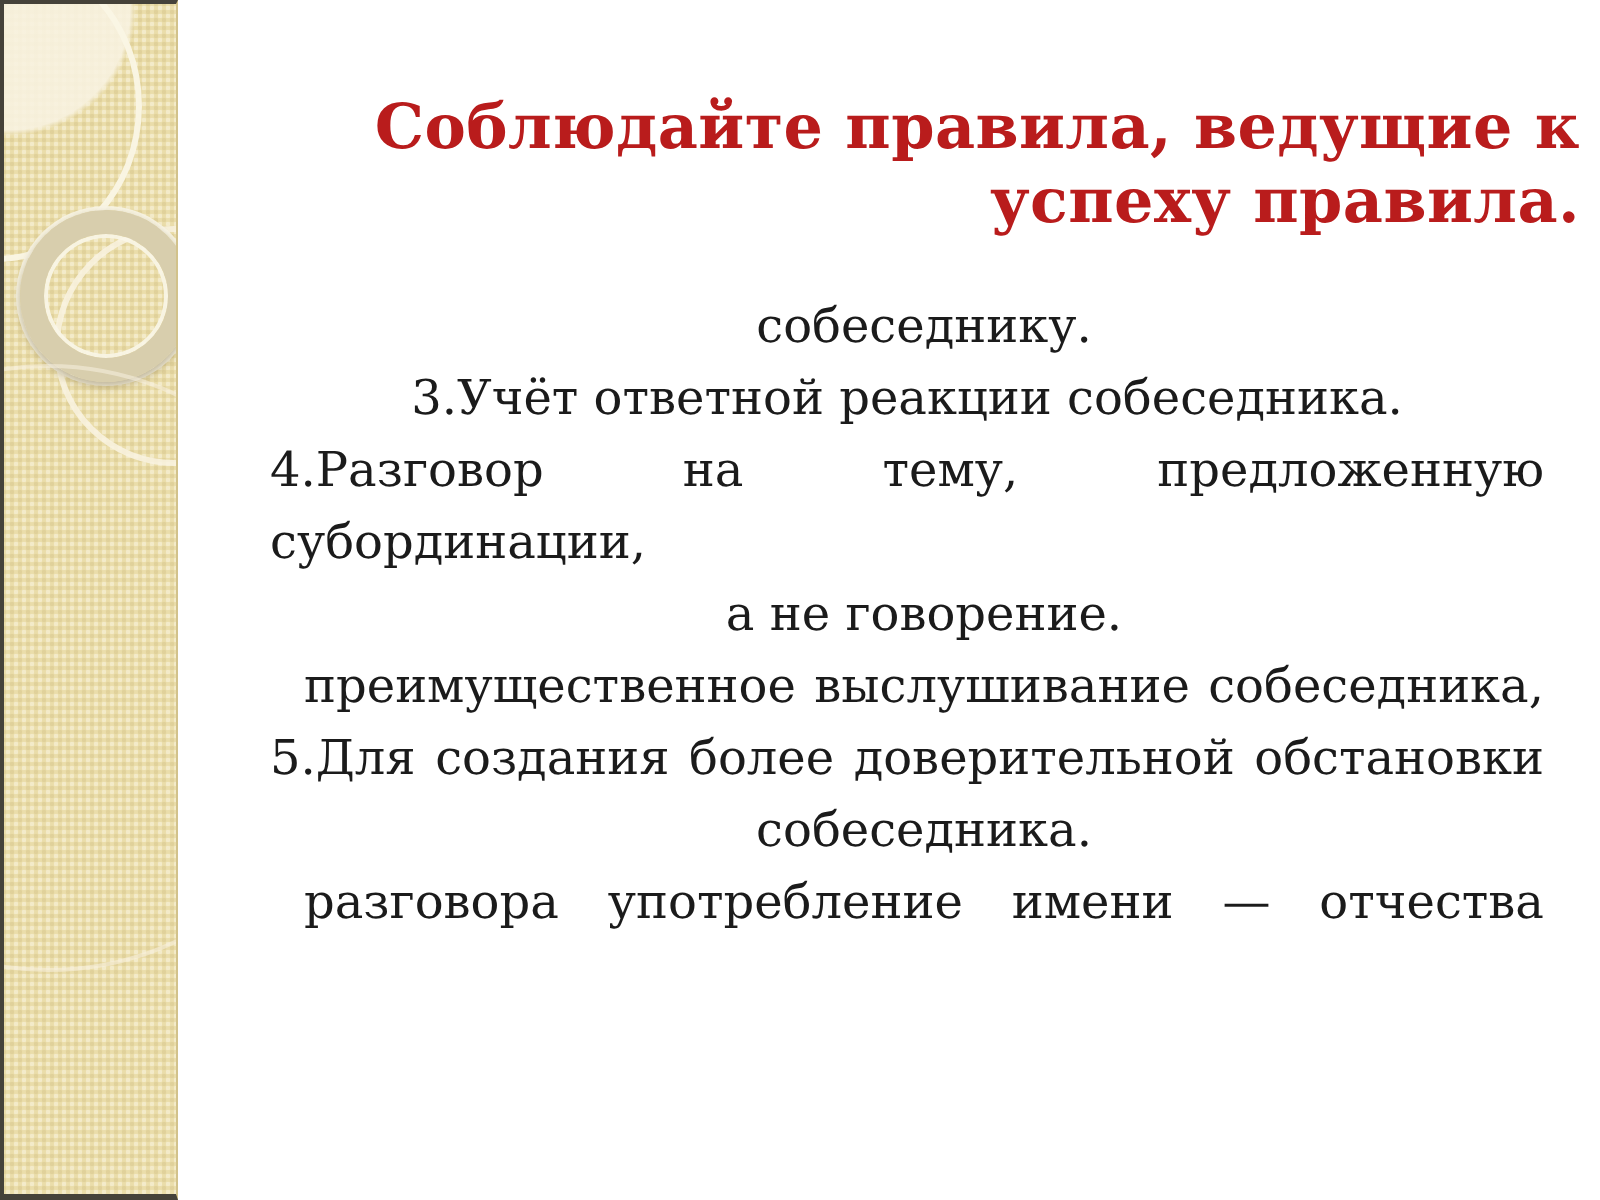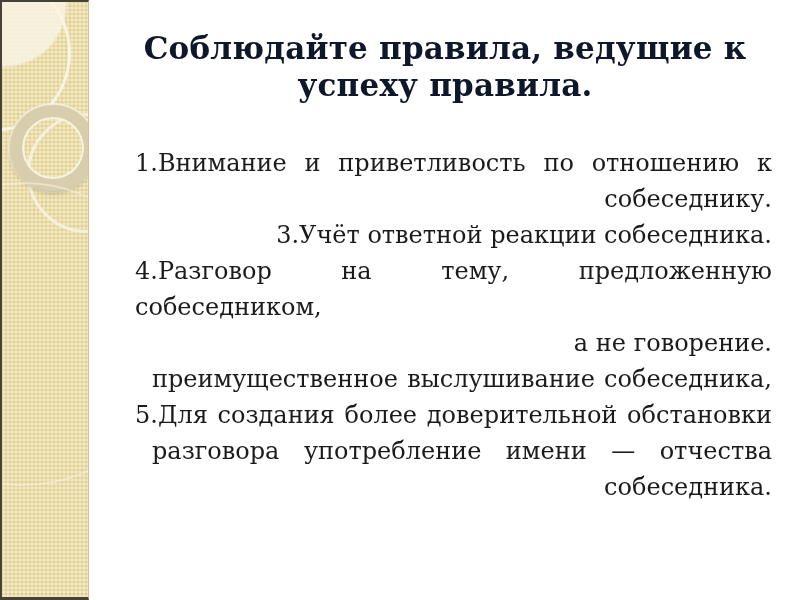--- a/index.html
+++ b/index.html
@@ -44,32 +44,32 @@
     position:absolute; left:25px; top:111px; width:114px; height:114px;
     border:3px solid rgba(249,243,226,.85); border-radius:50%;
   }
   .faint-arc {
     position:absolute; left:-130px; top:180px; width:300px; height:300px;
     border:2px solid rgba(247,241,224,.55); border-radius:50%;
   }
 
   
   .title {
-    position:absolute; left:100px; top:30px; width:690px; margin:0;
+    position:absolute; left:100px; top:46px; width:690px; margin:0;
     font-size:31px; font-weight:bold; line-height:37px;
-    color:#0f172a; text-align:center; letter-spacing:.2px;
+    color:#b91c1c; text-align:right; letter-spacing:.2px;
   }
   .title .tline { display:block; }
 
   .body {
     position:absolute; left:135px; top:145px; width:637px;
     font-size:24px; line-height:36px; color:#1b1b1b;
   }
   .item { margin:0; }
-  .line { text-align:right; }
+  .line { text-align:center; }
   .line.fill { text-align:justify; text-align-last:justify; }
   .line.cont { margin-left:17px; }
   .num { letter-spacing:0; }
 </style>
 </head>
 <body>
 
 <div class="slide">
 
   <aside class="sidebar">
@@ -81,35 +81,34 @@
   </aside>
 
   <h1 class="title">
     <span class="tline">Соблюдайте правила, ведущие к</span>
     <span class="tline">успеху правила.</span>
   </h1>
 
   <div class="body">
 
     <div class="item">
-      <div class="line fill"><span class="num">1.</span><span>Внимание и приветливость по отношению к</span></div>
       <div class="line cont">собеседнику.</div>
     </div>
 
 
     <div class="item">
       <div class="line"><span class="num">3.</span><span>Учёт ответной реакции собеседника.</span></div>
     </div>
 
     <div class="item">
-      <div class="line fill"><span class="num">4.</span><span>Разговор на тему, предложенную собеседником,</span></div>
+      <div class="line fill"><span class="num">4.</span><span>Разговор на тему, предложенную субординации,</span></div>
       <div class="line cont">а не говорение.</div>
       <div class="line fill cont">преимущественное выслушивание собеседника,</div>
     </div>
 
     <div class="item">
       <div class="line fill"><span class="num">5.</span><span>Для создания более доверительной обстановки</span></div>
+      <div class="line cont">собеседника.</div>
       <div class="line fill cont">разговора употребление имени — отчества</div>
-      <div class="line cont">собеседника.</div>
     </div>
 
   </div>
 </div>
 
 </body></html>

